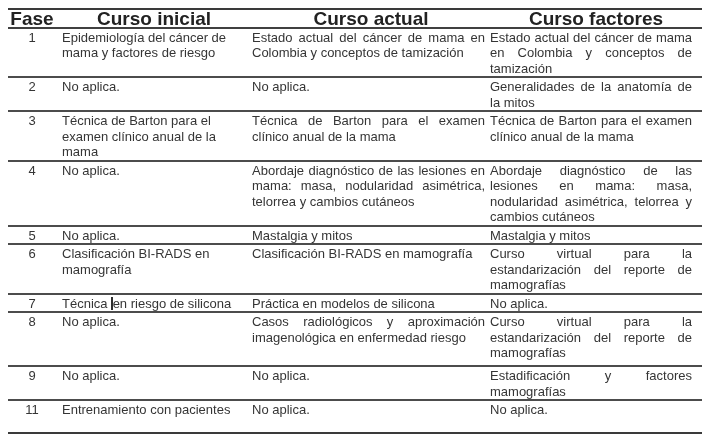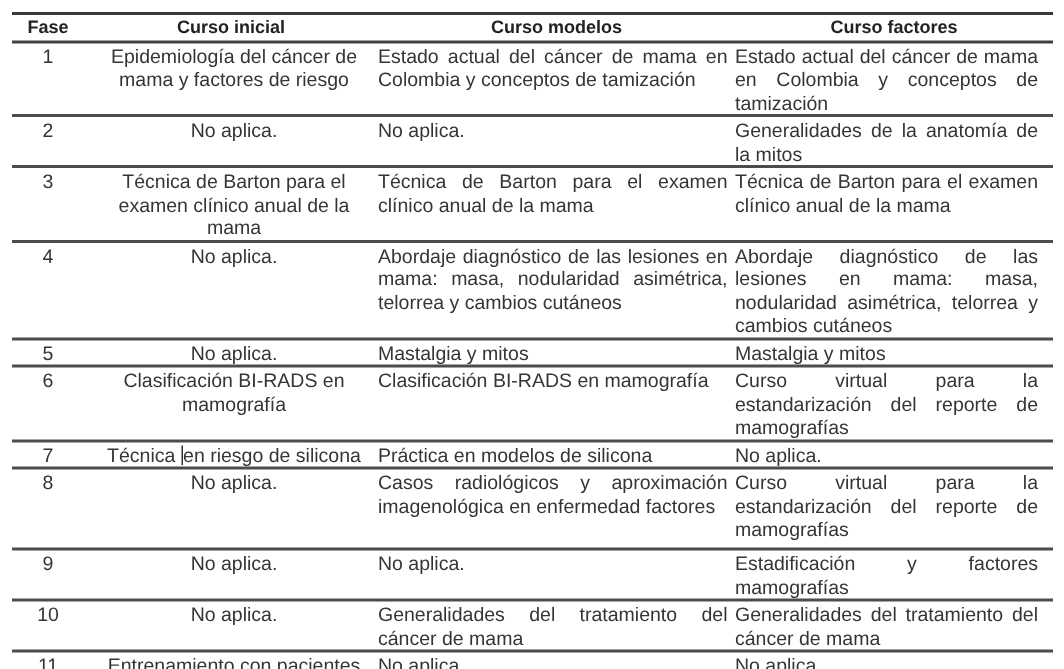--- a/index.html
+++ b/index.html
@@ -27,32 +27,32 @@
   }
   thead tr { border-bottom: 2px solid #404040; }
   tbody tr { border-top: 2px solid #4c4c4c; }
   th {
     font-weight: bold;
     text-align: center;
     color: #222222;
     height: 17px;
     padding: 1px 0 0 0;
     vertical-align: top;
-    font-size: 12px;
+    font-size: 19px;
   }
   td {
     vertical-align: top;
     padding: 1px 0 0 0;
   }
   .col-fase    { width: 48px; }
   .col-inicial { width: 196px; }
   .col-actual  { width: 238px; }
   .col-virtual { width: 212px; }
   td.cell-fase    { text-align: center; }
-  td.cell-inicial { text-align: center; padding-left: 6px; padding-right: 2px; }
+  td.cell-inicial { text-align: left; padding-left: 6px; padding-right: 2px; }
   td.cell-actual  { text-align: justify; padding-right: 5px; }
   td.cell-virtual { text-align: justify; padding-right: 10px; }
   
   tbody tr:nth-child(1)  td { height: 46px; }
   tbody tr:nth-child(2)  td { height: 33px; }
   tbody tr:nth-child(3)  td { height: 33px; }
   tbody tr:nth-child(4)  td { height: 60px; }
   tbody tr:nth-child(5)  td { height: 16px; }
   tbody tr:nth-child(6)  td { height: 31px; }
   tbody tr:nth-child(7)  td { height: 17px; }
@@ -77,21 +77,21 @@
     <colgroup>
       <col class="col-fase">
       <col class="col-inicial">
       <col class="col-actual">
       <col class="col-virtual">
     </colgroup>
     <thead>
       <tr>
           <th>Fase</th>
           <th>Curso inicial</th>
-          <th>Curso modelos</th>
+          <th>Curso actual</th>
           <th>Curso factores</th>
         </tr>
     </thead>
     <tbody>
         <tr>
           <td class="cell-fase">1</td>
           <td class="cell-inicial">Epidemiología del cáncer de mama y factores de riesgo</td>
           <td class="cell-actual">Estado actual del cáncer de mama en Colombia y conceptos de tamización</td>
           <td class="cell-virtual">Estado actual del cáncer de mama en Colombia y conceptos de tamización</td>
         </tr>
@@ -127,34 +127,28 @@
         </tr>
         <tr>
           <td class="cell-fase">7</td>
           <td class="cell-inicial"><span>Técnica </span><span class="caret"></span><span>en riesgo de silicona</span></td>
           <td class="cell-actual">Práctica en modelos de silicona</td>
           <td class="cell-virtual">No aplica.</td>
         </tr>
         <tr>
           <td class="cell-fase">8</td>
           <td class="cell-inicial">No aplica.</td>
-          <td class="cell-actual">Casos radiológicos y aproximación imagenológica en enfermedad factores</td>
+          <td class="cell-actual">Casos radiológicos y aproximación imagenológica en enfermedad riesgo</td>
           <td class="cell-virtual">Curso virtual para la estandarización del reporte de mamografías</td>
         </tr>
         <tr>
           <td class="cell-fase">9</td>
           <td class="cell-inicial">No aplica.</td>
           <td class="cell-actual">No aplica.</td>
           <td class="cell-virtual">Estadificación y factores mamografías</td>
-        </tr>
-        <tr>
-          <td class="cell-fase">10</td>
-          <td class="cell-inicial">No aplica.</td>
-          <td class="cell-actual">Generalidades del tratamiento del cáncer de mama</td>
-          <td class="cell-virtual">Generalidades del tratamiento del cáncer de mama</td>
         </tr>
         <tr>
           <td class="cell-fase">11</td>
           <td class="cell-inicial">Entrenamiento con pacientes</td>
           <td class="cell-actual">No aplica.</td>
           <td class="cell-virtual">No aplica.</td>
         </tr>
       </tbody>
   </table>
 </div>

